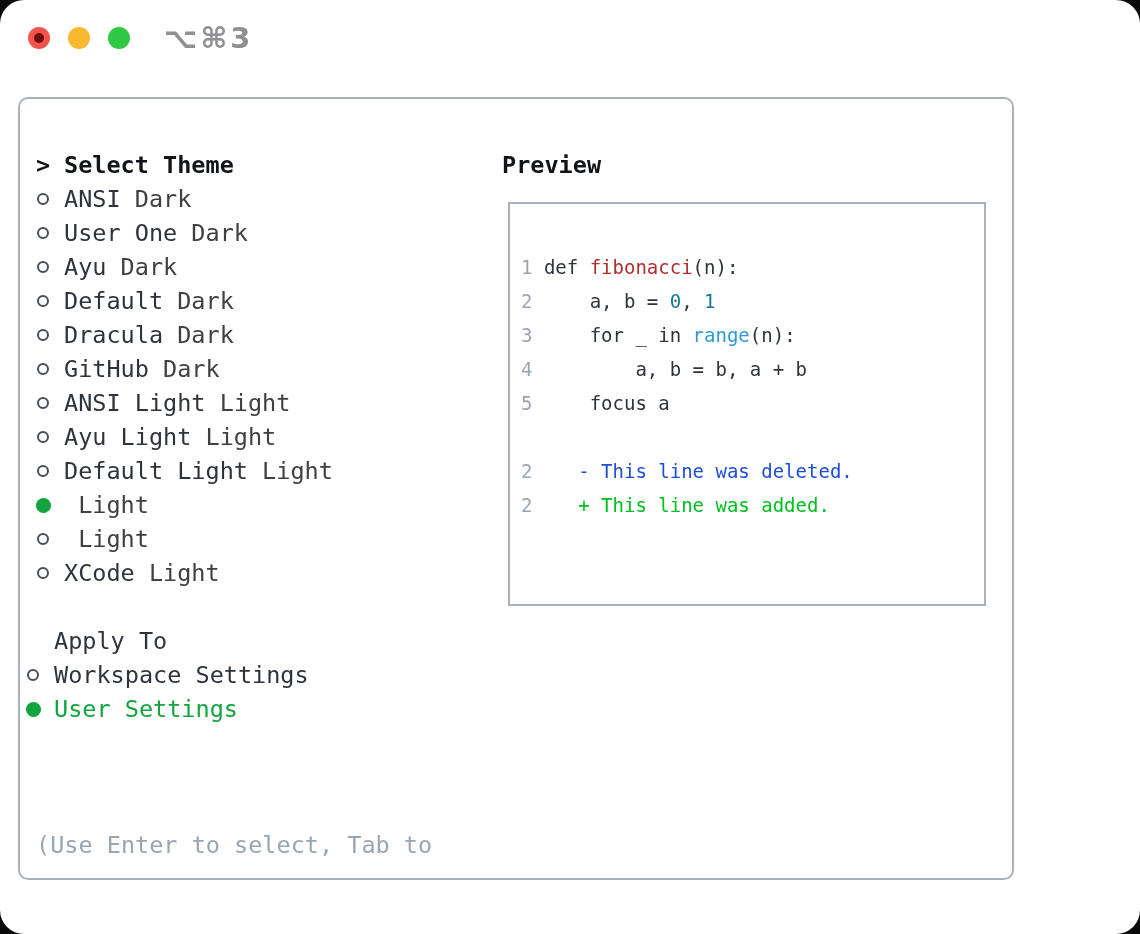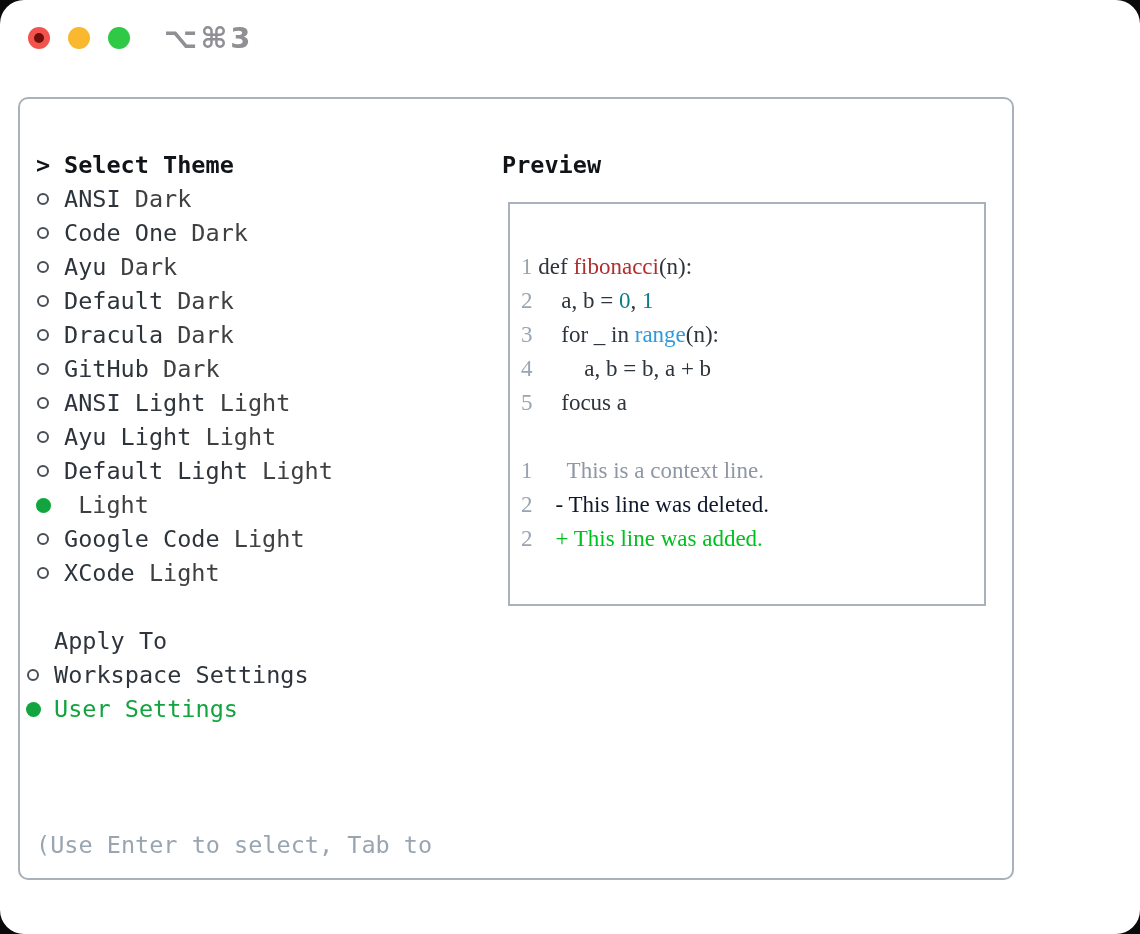--- a/index.html
+++ b/index.html
@@ -40,28 +40,28 @@
   #theme-list{left:16px;top:49px;}
   #apply-block{left:6px;top:525px;}
   #help-block{left:16px;top:661px;width:460px;font-size:23.5px;line-height:34px;color:#9aa5b2;white-space:pre;}
   
   #preview-title{left:482px;top:49px;}
   #preview-box{
     position:absolute;left:488px;top:103px;width:478px;height:404px;
     border:2px solid #a9b1bb;background:#ffffff;
     padding:46px 0 0 11px;overflow:hidden;
   }
-  .cl{height:34px;line-height:34px;font-size:23px;white-space:pre;font-family:Liberation Serif, serif;}
+  .cl{height:34px;line-height:34px;font-size:19px;white-space:pre;}
   .cl .ln{color:#9aa5b2;}
   .cl .pl{color:#2e343b;}
   .cl .fn{color:#b02f2e;}
   .cl .nu{color:#0d7d87;}
   .cl .bi{color:#2d9bdb;margin-top:26px;}
   .cl .cx{color:#8e97a3;}
-  .cl .de{color:#0f172a;}
+  .cl .de{color:#1d4ed8;}
   .cl .ad{color:#00c01f;}
 </style>
 </head>
 <body>
 
 <div id="window">
 
   <div id="tl-close" class="tlight">
     <span class="dot"></span>
   </div>
@@ -70,30 +70,30 @@
   <div id="win-title">⌥⌘3</div>
 
   <div id="panel">
 
     <div id="theme-list" class="abs">
       <div class="row hdr">
         <span class="mkslot">&gt;</span><span>Select Theme</span>
       </div>
 
     <div class="row"><span class="mkslot"><span class="mk"></span></span><span class="">ANSI</span><span class="vr"> Dark</span></div>
-        <div class="row"><span class="mkslot"><span class="mk"></span></span><span class="">Code One</span><span class="vr"> Dark</span></div>
+        <div class="row"><span class="mkslot"><span class="mk"></span></span><span class="">User One</span><span class="vr"> Dark</span></div>
         <div class="row"><span class="mkslot"><span class="mk"></span></span><span class="">Ayu</span><span class="vr"> Dark</span></div>
         <div class="row"><span class="mkslot"><span class="mk"></span></span><span class="">Default</span><span class="vr"> Dark</span></div>
         <div class="row"><span class="mkslot"><span class="mk"></span></span><span class="">Dracula</span><span class="vr"> Dark</span></div>
         <div class="row"><span class="mkslot"><span class="mk"></span></span><span class="">GitHub</span><span class="vr"> Dark</span></div>
         <div class="row"><span class="mkslot"><span class="mk"></span></span><span class="">ANSI Light</span><span class="vr"> Light</span></div>
         <div class="row"><span class="mkslot"><span class="mk"></span></span><span class="">Ayu Light</span><span class="vr"> Light</span></div>
         <div class="row"><span class="mkslot"><span class="mk"></span></span><span class="">Default Light</span><span class="vr"> Light</span></div>
         <div class="row"><span class="mkslot"><span class="mk sel"></span></span><span class="vr"> Light</span></div>
-        <div class="row"><span class="mkslot"><span class="mk"></span></span><span class="">Google Code</span><span class="vr"> Light</span></div>
+        <div class="row"><span class="mkslot"><span class="mk"></span></span><span class="vr"> Light</span></div>
         <div class="row"><span class="mkslot"><span class="mk"></span></span><span class="">XCode</span><span class="vr"> Light</span></div>
       </div>
 
     <div id="apply-block" class="abs">
       <div class="row">
         <span class="mkslot"></span><span>Apply To</span>
       </div>
 
     <div class="row"><span class="mkslot"><span class="mk"></span></span><span class="">Workspace Settings</span></div>
         <div class="row"><span class="mkslot"><span class="mk sel"></span></span><span class="sel-label">User Settings</span></div>
@@ -109,19 +109,18 @@
     </div>
 
     <div id="preview-box">
 
     <div class="cl"><span class="ln">1</span><span class="pl"> def </span><span class="fn">fibonacci</span><span class="pl">(n):</span></div>
         <div class="cl"><span class="ln">2</span><span class="pl">     a, b = </span><span class="nu">0</span><span class="pl">, </span><span class="nu">1</span></div>
         <div class="cl"><span class="ln">3</span><span class="pl">     for _ in </span><span class="bi">range</span><span class="pl">(n):</span></div>
         <div class="cl"><span class="ln">4</span><span class="pl">         a, b = b, a + b</span></div>
         <div class="cl"><span class="ln">5</span><span class="pl">     focus a</span></div>
         <div class="cl"></div>
-        <div class="cl"><span class="ln">1</span><span class="cx">      This is a context line.</span></div>
         <div class="cl"><span class="ln">2</span><span class="pl">    </span><span class="de">- This line was deleted.</span></div>
         <div class="cl"><span class="ln">2</span><span class="pl">    </span><span class="ad">+ This line was added.</span></div>
       </div>
 
   </div>
 </div>
 
 </body></html>

